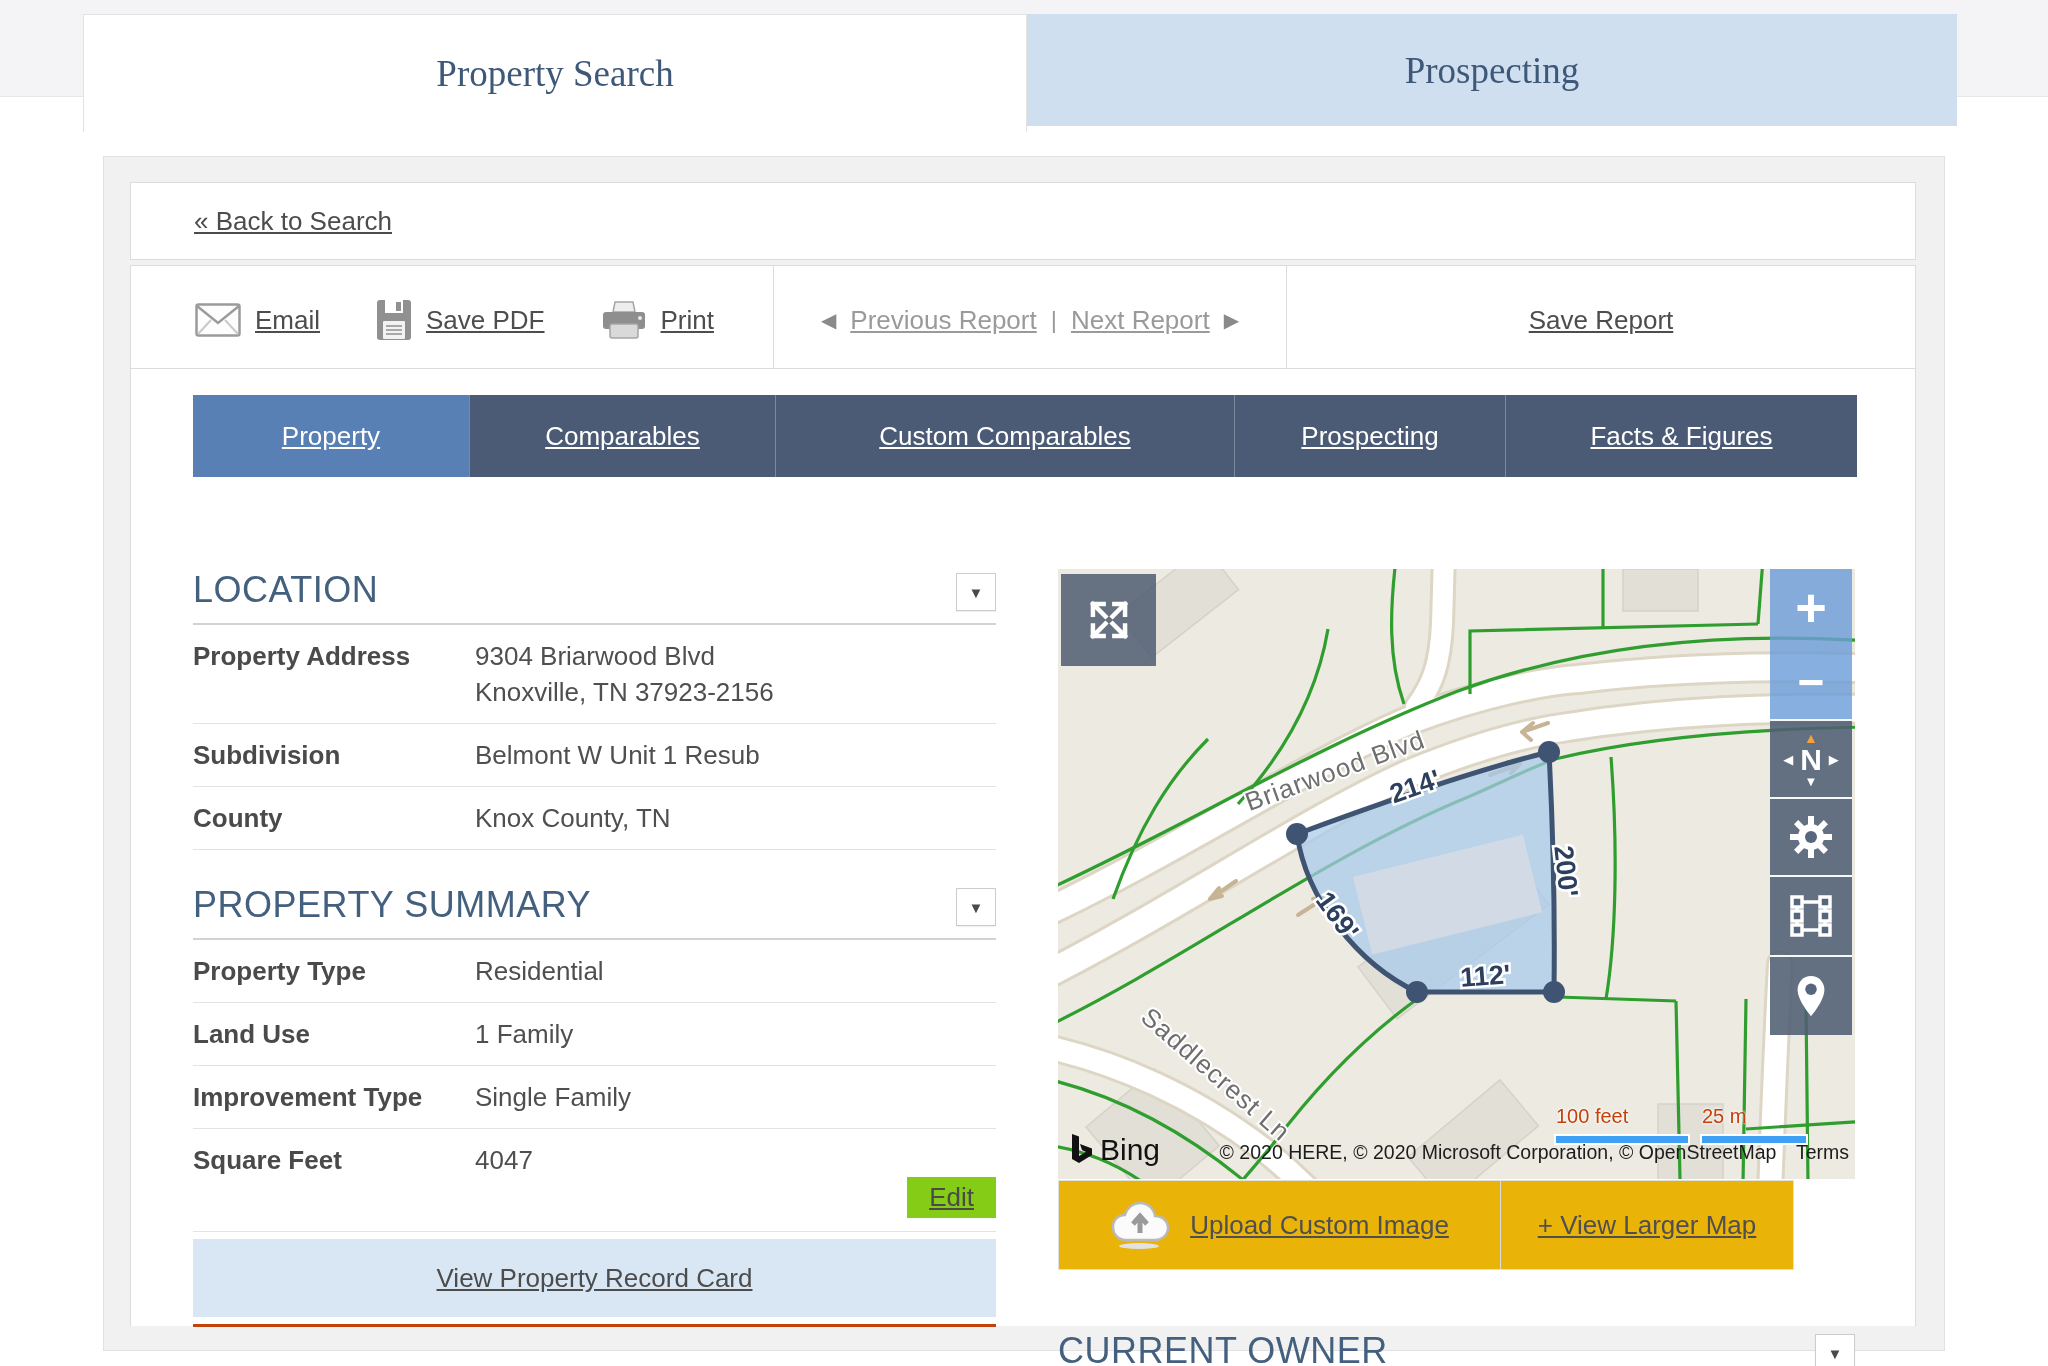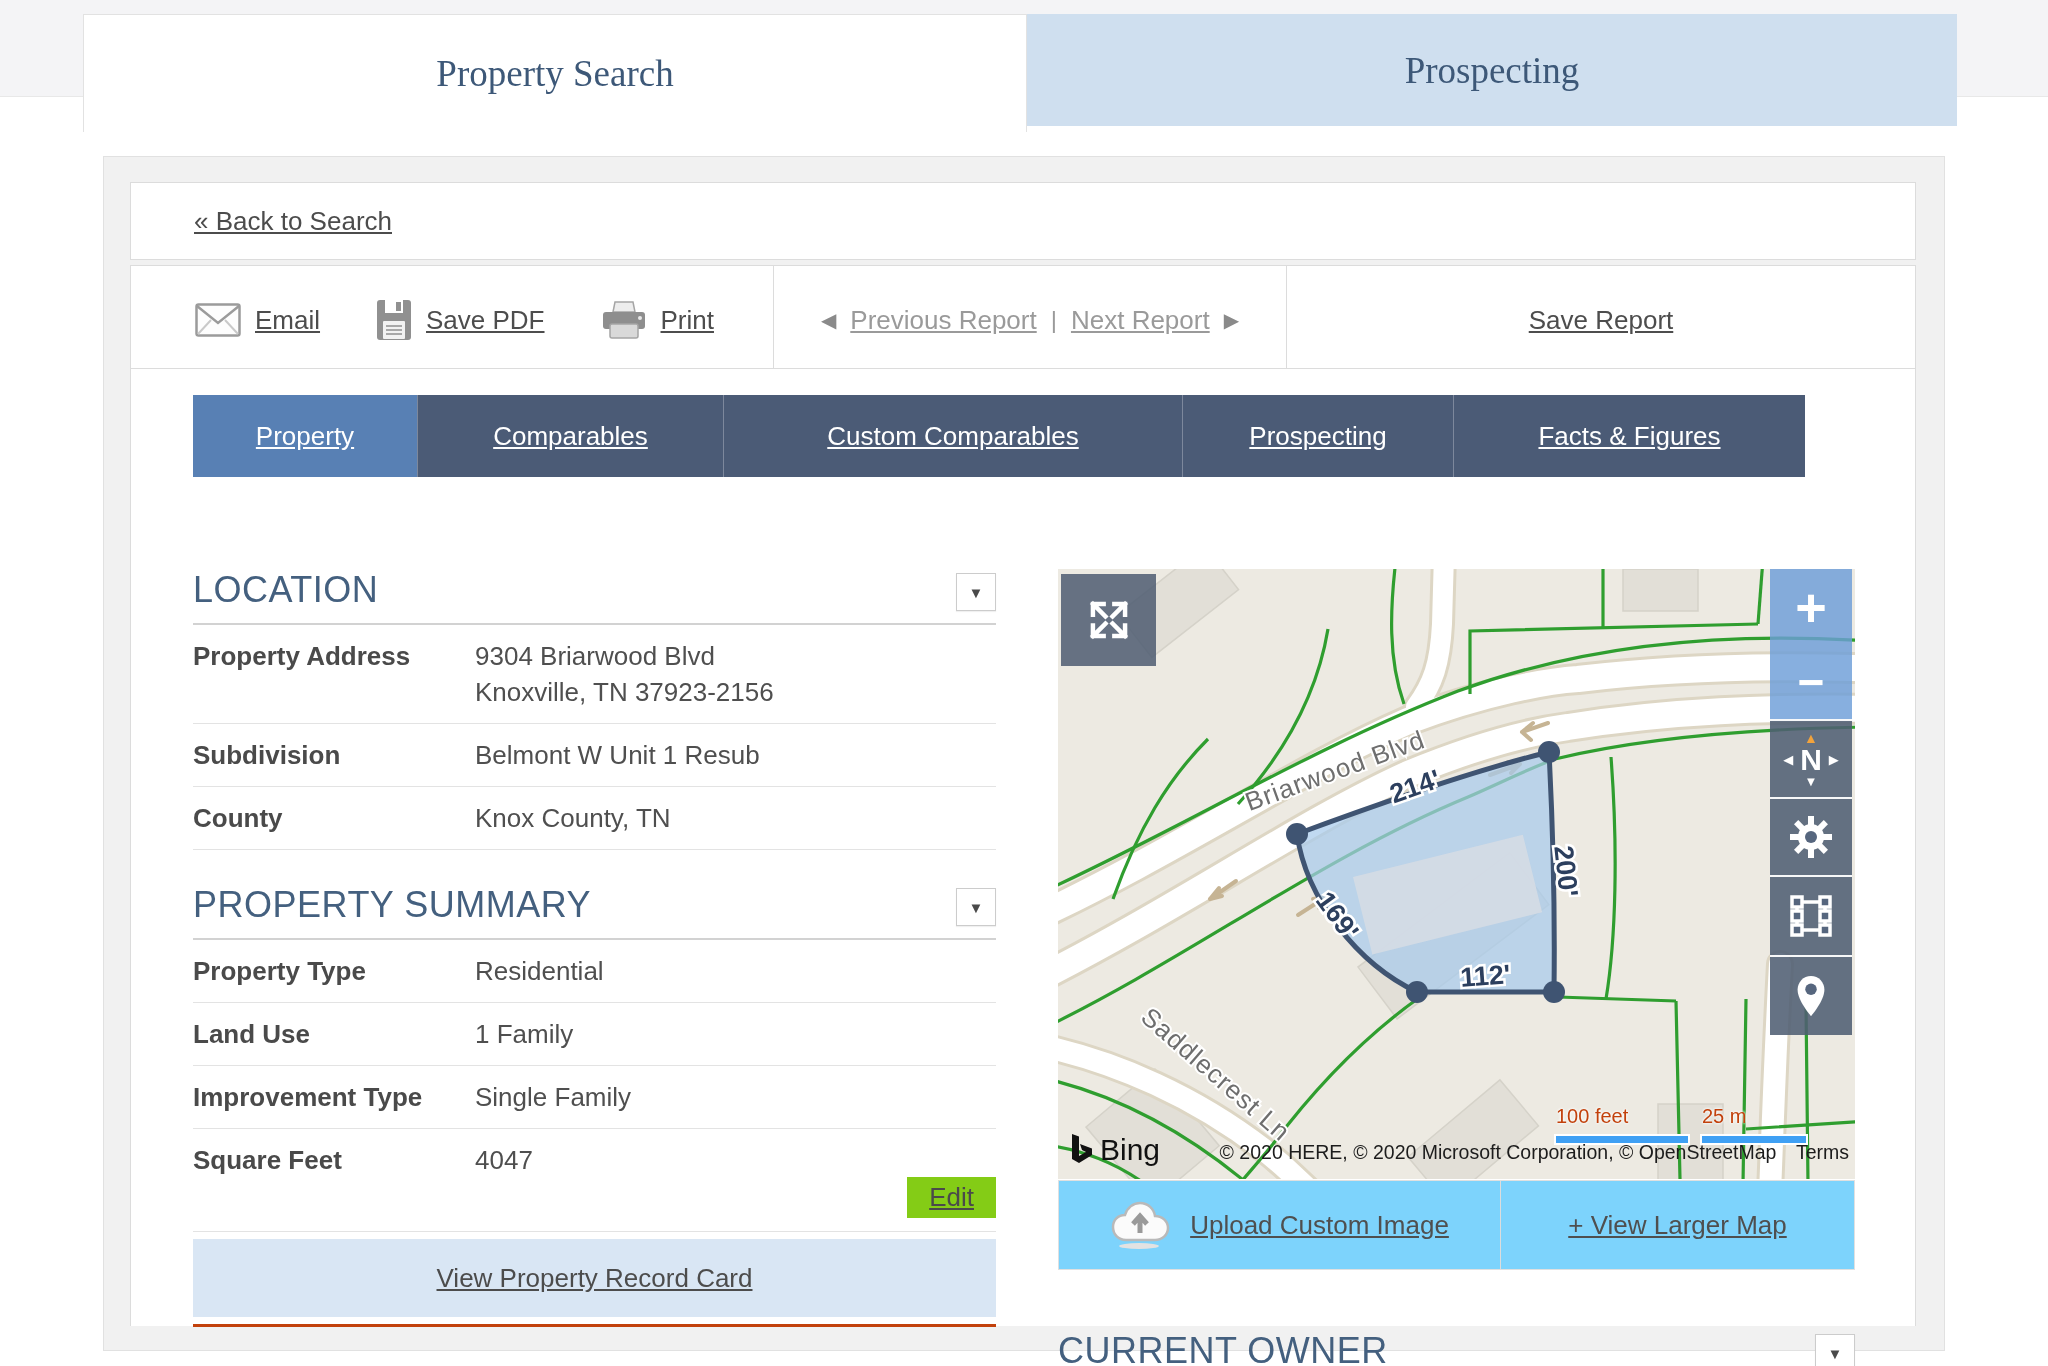--- a/index.html
+++ b/index.html
@@ -81,21 +81,21 @@
   .scalebar .sl { font-size:20px; color:#c2410c; text-align:left; margin-bottom:8px;
                   text-shadow:0 0 3px #ffffff, 0 0 3px #ffffff; }
   .scalebar .sb { height:7px; background:#3fa0f4; box-shadow:0 0 0 2px #ffffff; }
   .sc-feet { left:498px; width:132px; } .sc-m { left:644px; width:104px; }
   .map-bing { position:absolute; left:14px; bottom:12px; display:flex; align-items:center;
               gap:8px; color:#111111; font-size:30px; cursor:pointer; }
   .map-attr { position:absolute; left:160px; bottom:15px; width:560px; text-align:center;
               font-size:19.5px; color:#1c1c1c; }
   .map-terms { position:absolute; right:6px; bottom:15px; font-size:19.5px; color:#1c1c1c; cursor:pointer; }
   
-  .mapfooter { margin-top:1px; width:797px; height:90px; background:#7dd3fc;
+  .mapfooter { margin-top:1px; width:736px; height:90px; background:#eab308;
                border:1px solid #e0e0e0; display:flex; }
   .mf-cell { display:flex; align-items:center; justify-content:center; gap:18px; cursor:pointer; }
   .mf-c1 { width:442px; border-right:1px solid #dcdcdc; }
   .mf-c2 { flex:1;align-items:center; }
   .mf-label { font-size:26px; color:#4f4f4f; text-decoration:underline; }
   .ownerhead { margin-top:60px; display:flex; align-items:flex-start; justify-content:space-between; }
   svg text { font-family:"Liberation Sans", sans-serif; }
 </style>
 </head>
 <body>
@@ -154,21 +154,21 @@
         <span class="tb-arrow">▶</span>
       </div>
       <div class="tb-zone tb-zone3">
         <span class="tb-label">Save Report</span>
       </div>
     </div>
 
     <div class="panel panel-main">
 
       <div class="navtabs">
-        <div class="navtab active" style="width:224px">
+        <div class="navtab active" style="width:276px">
           <span>Property</span>
         </div>
         <div class="navtab" style="width:306px">
           <span>Comparables</span>
         </div>
         <div class="navtab" style="width:459px">
           <span>Custom Comparables</span>
         </div>
         <div class="navtab" style="width:271px">
           <span>Prospecting</span>

